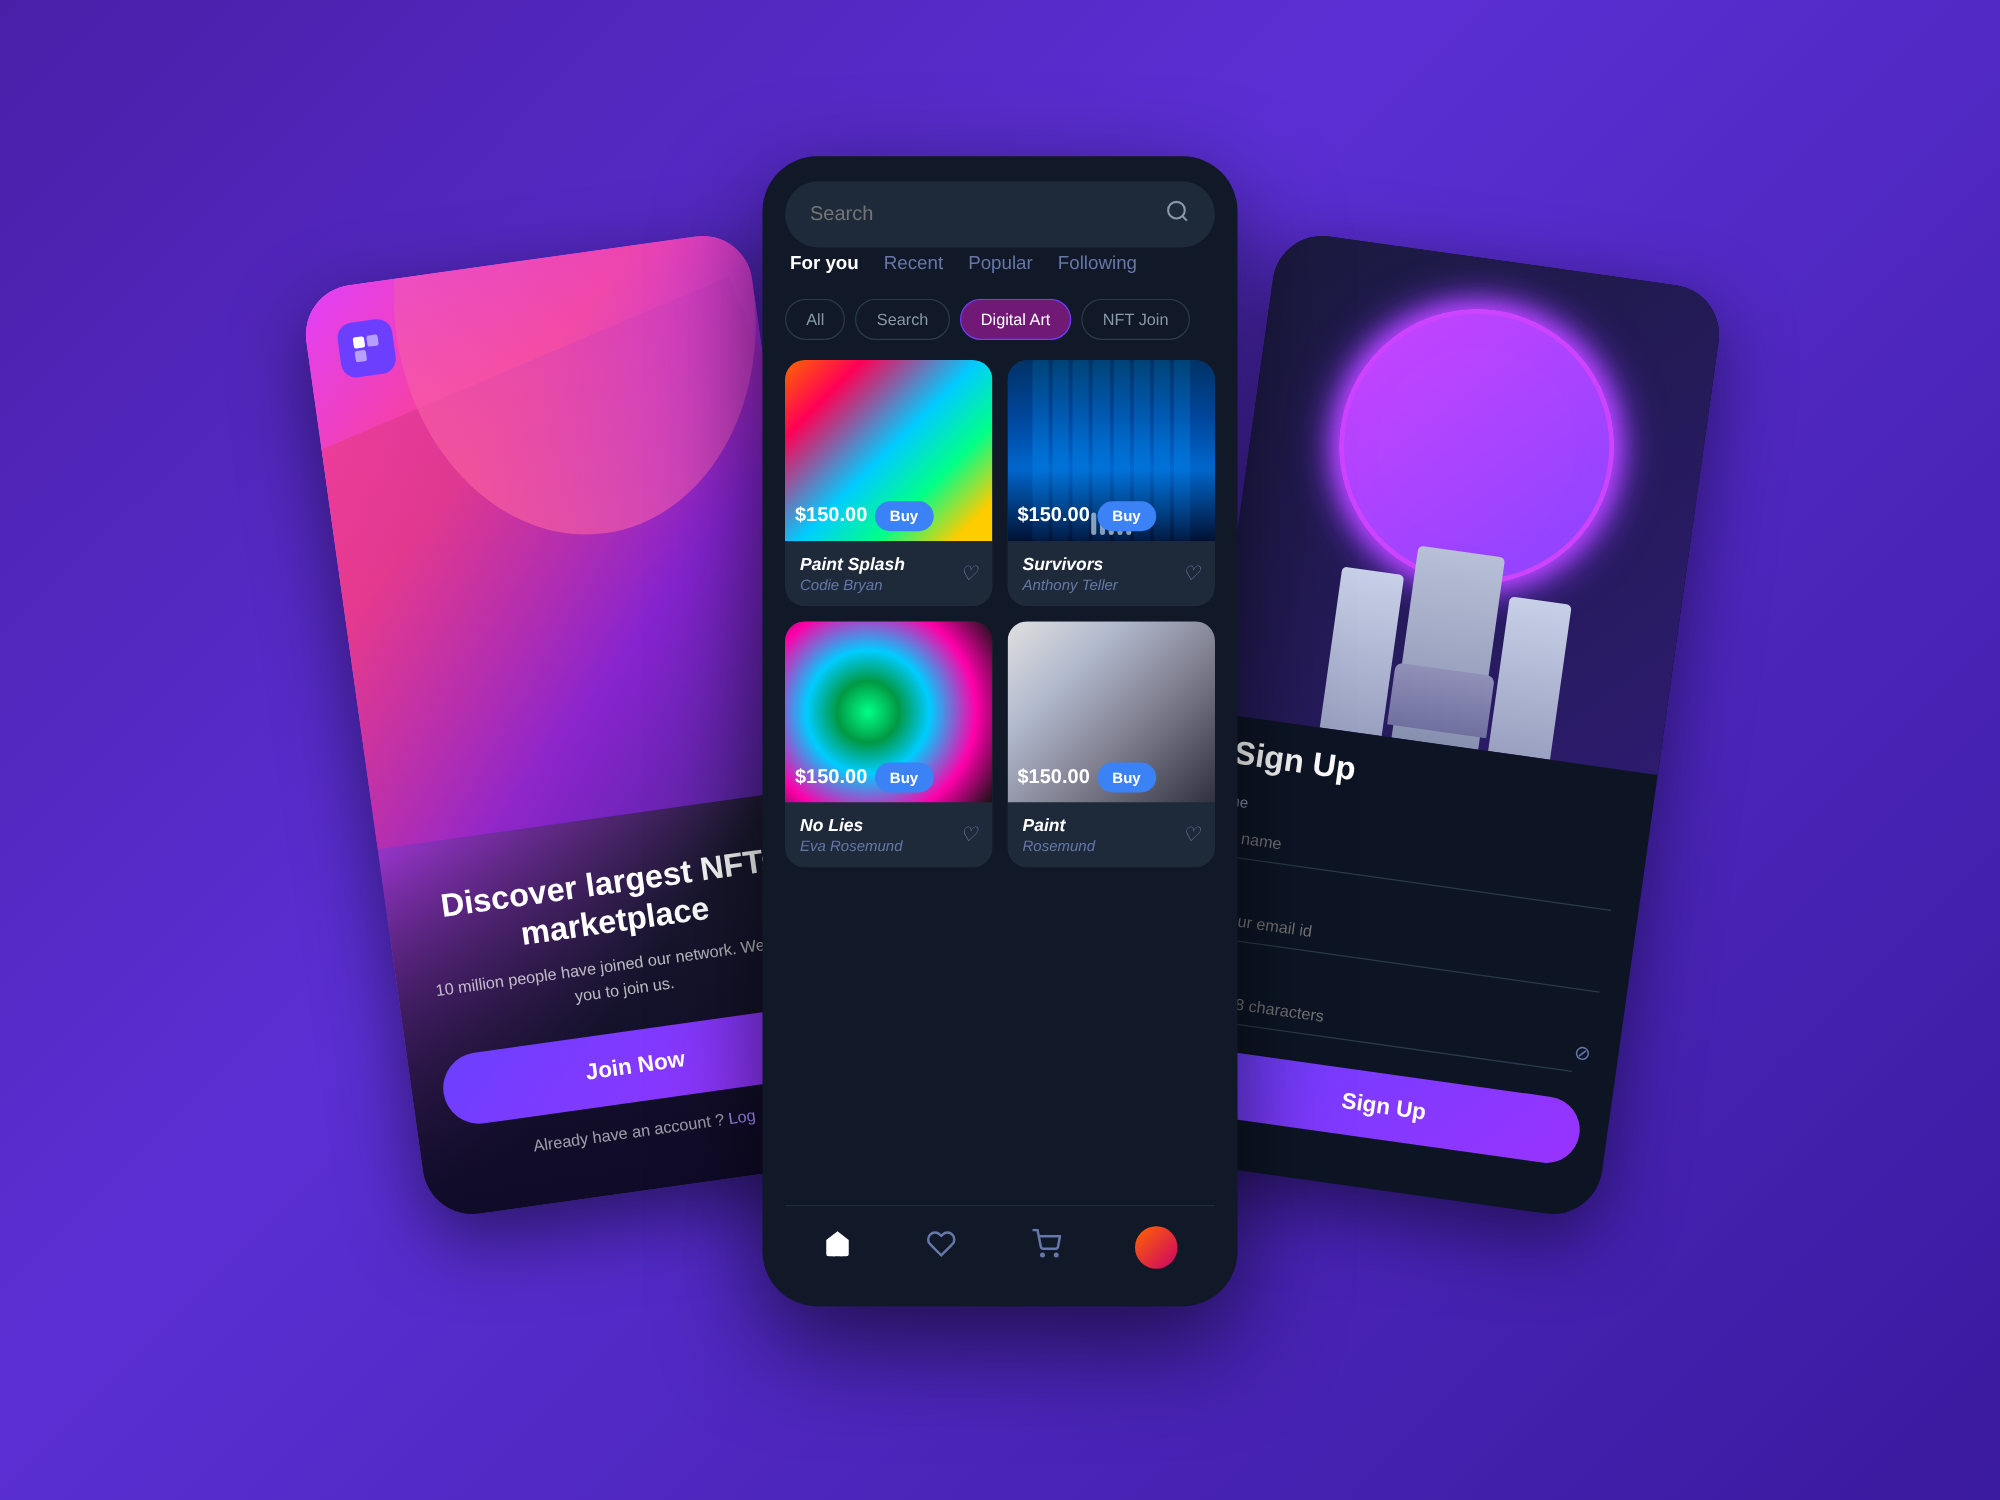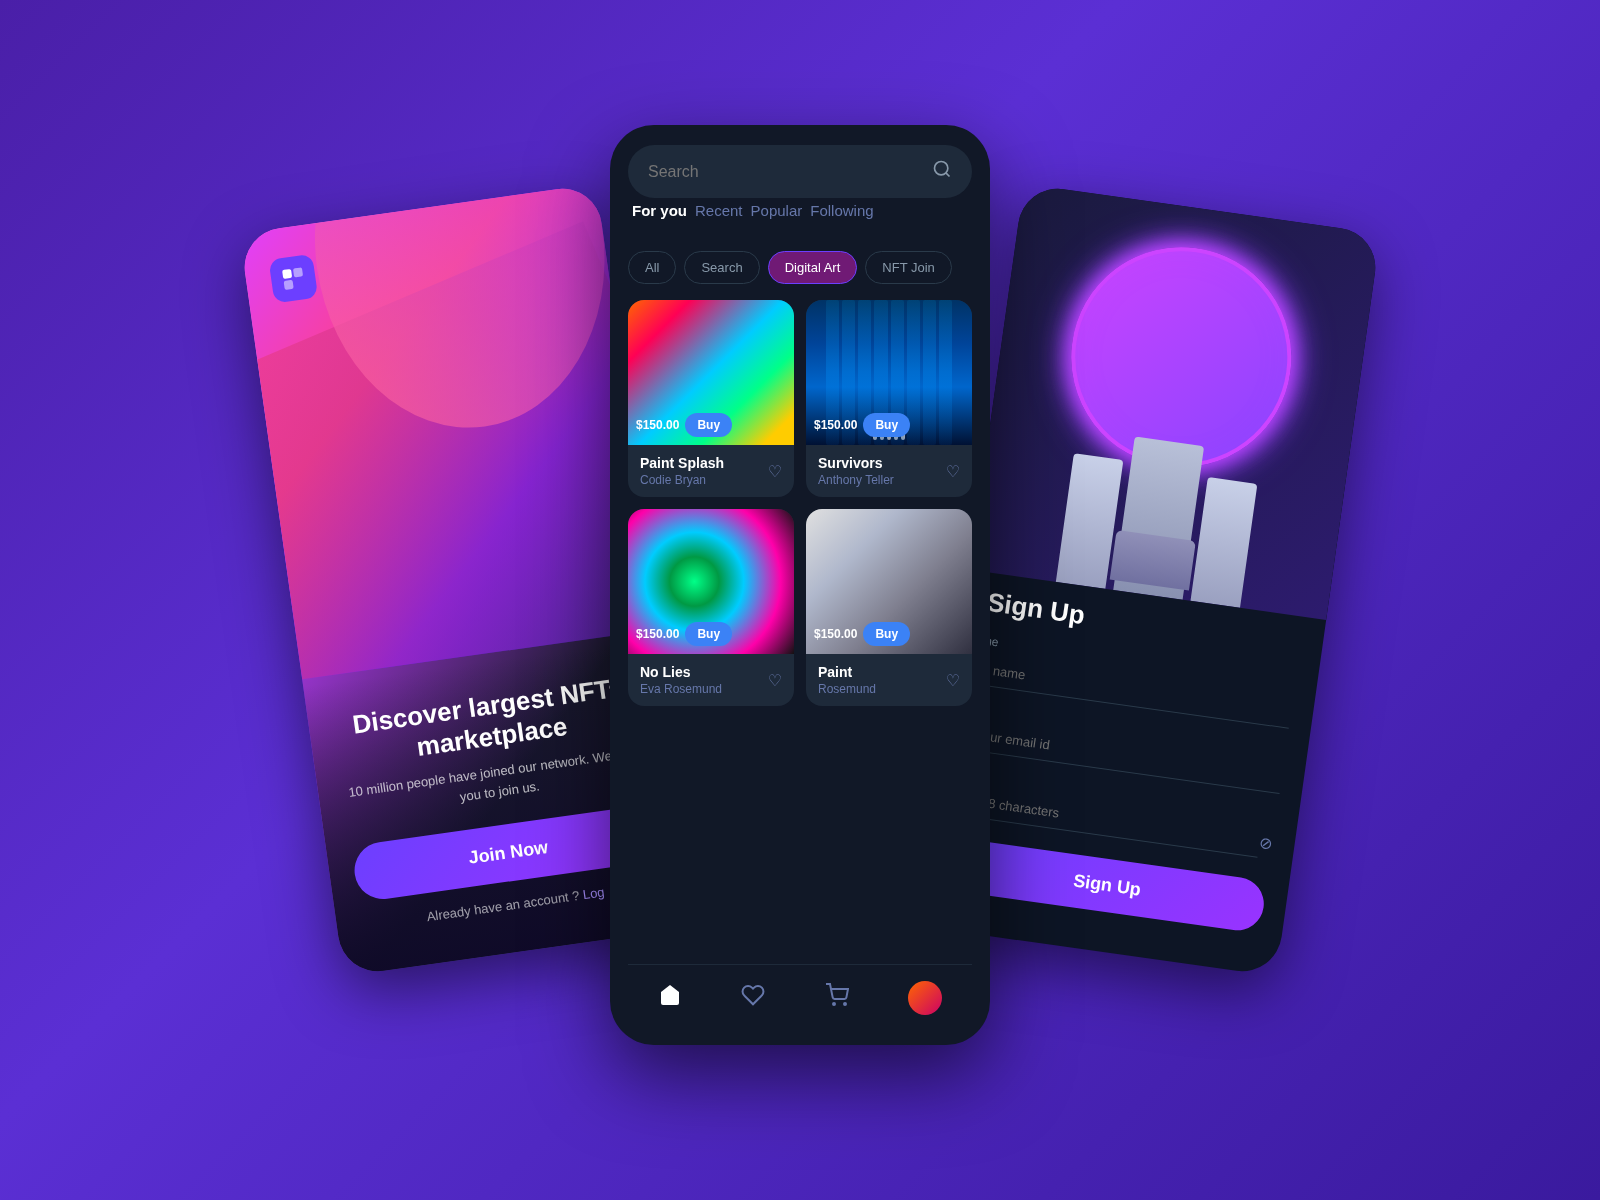--- a/index.html
+++ b/index.html
@@ -123,22 +123,22 @@
       font-size: 16px;
       flex: 1;
       outline: none;
     }
     .search-icon-svg {
       color: #8899aa;
       font-size: 18px;
     }
     .tab-nav {
       display: flex;
-      gap: 8px;
-      margin-bottom: 28px;
+      gap: 20px;
+      margin-bottom: 16px;
       padding: 0 4px;
     }
     .tab-item {
       font-size: 15px;
       color: #6677aa;
       cursor: pointer;
       padding: 4px 0;
     }
     .tab-item.active {
       color: #ffffff;
@@ -212,38 +212,39 @@
     .price-badge {
       position: absolute;
       bottom: 8px;
       left: 8px;
       display: flex;
       align-items: center;
       gap: 6px;
     }
     .price-text {
       color: white;
-      font-size: 12px;
+      font-size: 16px;
       font-weight: 600;
     }
     .buy-btn {
       background: #3b82f6;
       color: white;
       border: none;
       padding: 5px 12px;
       border-radius: 12px;
       font-size: 12px;
       font-weight: 600;
       cursor: pointer;
     }
     .nft-info {
       padding: 10px 12px;
       display: flex;
       align-items: center;
       justify-content: space-between;
+      font-style: italic;
     }
     .nft-title { color: white; font-size: 14px; font-weight: 600; }
     .nft-author { color: #6677aa; font-size: 12px; margin-top: 2px; }
     .heart-icon { color: #6677aa; font-size: 16px; cursor: pointer; }
     .bottom-nav {
       display: flex;
       justify-content: space-around;
       align-items: center;
       padding: 16px 0 10px;
       margin-top: auto;

